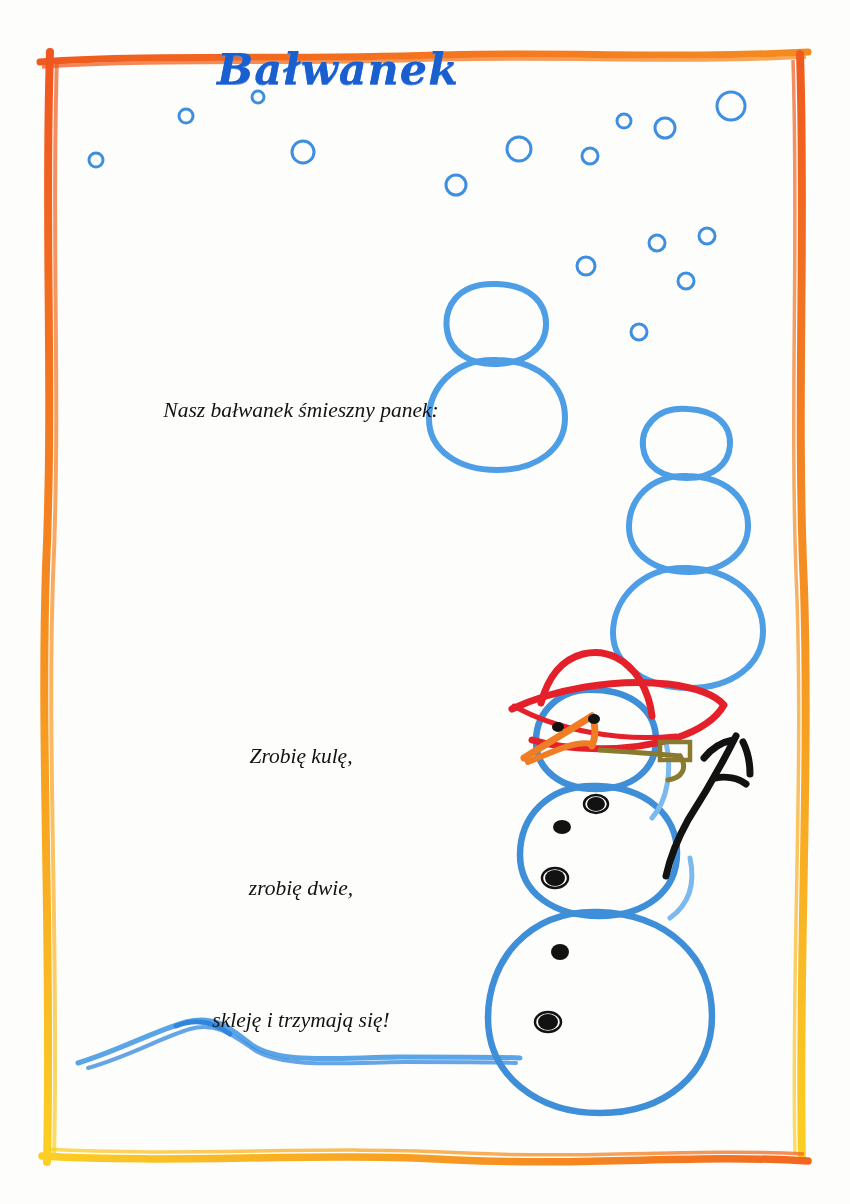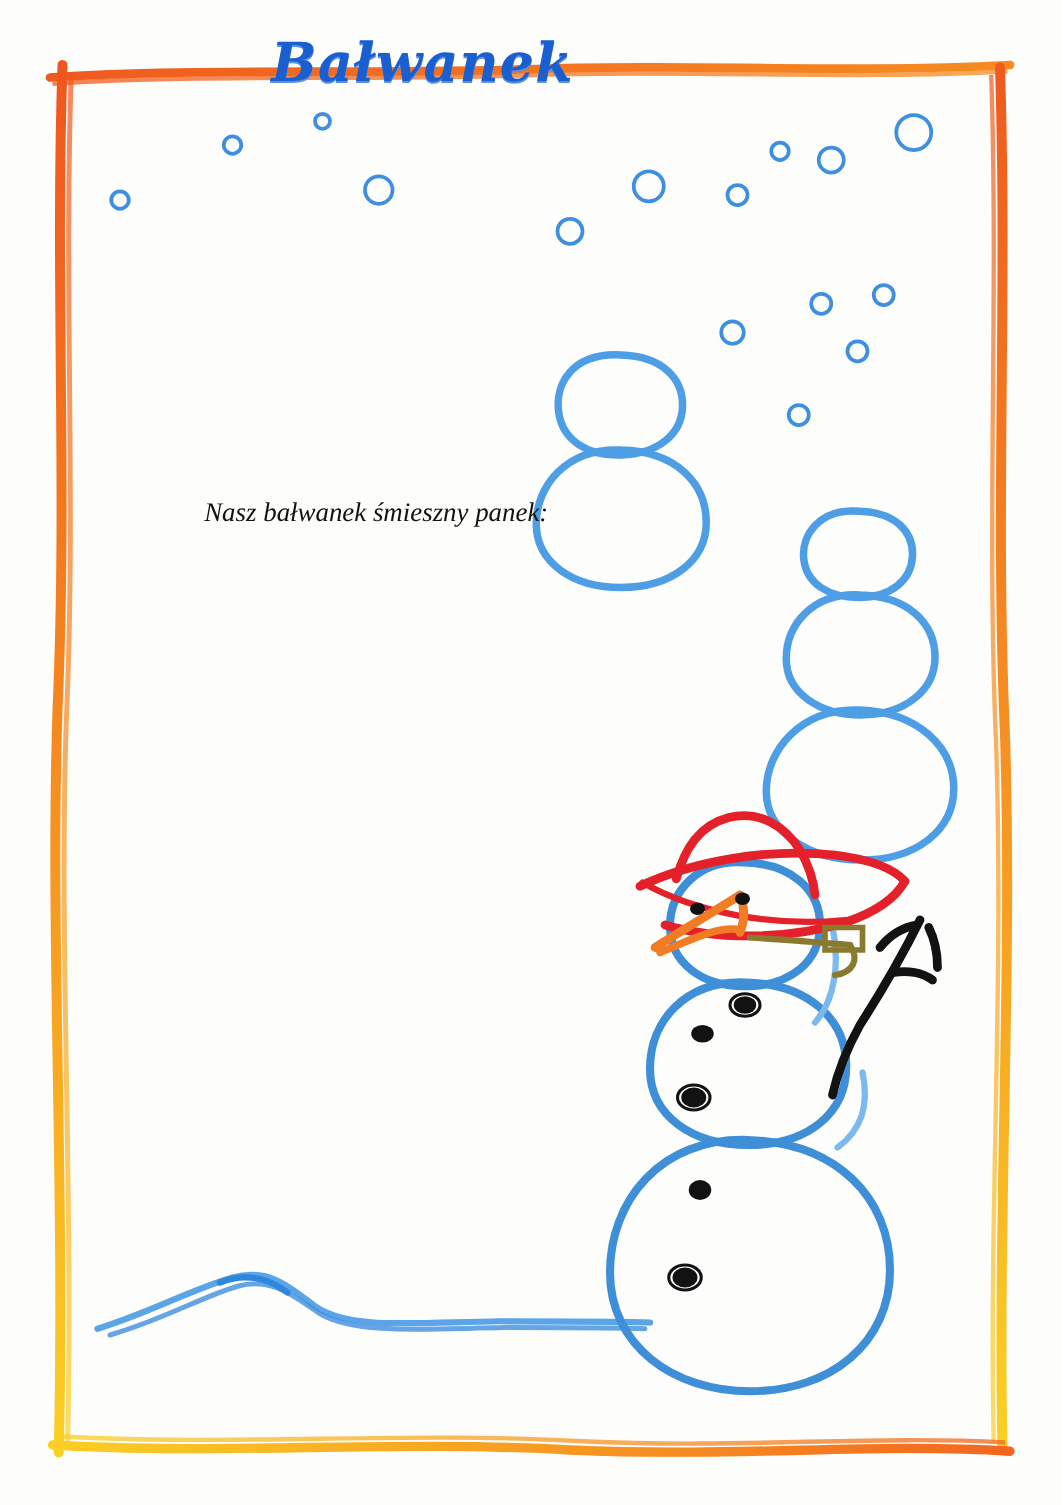--- a/index.html
+++ b/index.html
@@ -27,21 +27,21 @@
     left: 36px;
     top: 48px;
     width: 778px;
     height: 1120px;
     pointer-events: none;
   }
 
   
   .title {
     position: absolute;
-    top: 26px;
+    top: 44px;
     left: 0;
     width: 676px;
     text-align: center;
     font-family: "DejaVu Serif", serif;
     font-weight: bold;
     font-style: italic;
     font-size: 43px;
     color: #1a5fd0;
     letter-spacing: 1px;
     text-shadow: 0 1px 0 #5d8fe0;
@@ -203,18 +203,23 @@
       <ellipse cx="596" cy="804" rx="12" ry="9"></ellipse>
       <ellipse cx="555" cy="878" rx="13" ry="10"></ellipse>
       <ellipse cx="548" cy="1022" rx="13" ry="10"></ellipse>
     </g>
   </svg>
 
   <div class="poem">
     <p class="stanza s1">
       <span class="line">Nasz bałwanek śmieszny panek:</span>
     </p>
+    <p class="stanza s2">
+      <span class="line">Zrobię kulę,</span>
+      <span class="line">zrobię dwie,</span>
+      <span class="line">skleję i trzymają się!</span>
+    </p>
     
     
     
   </div>
 
 </div>
 
 </body></html>

